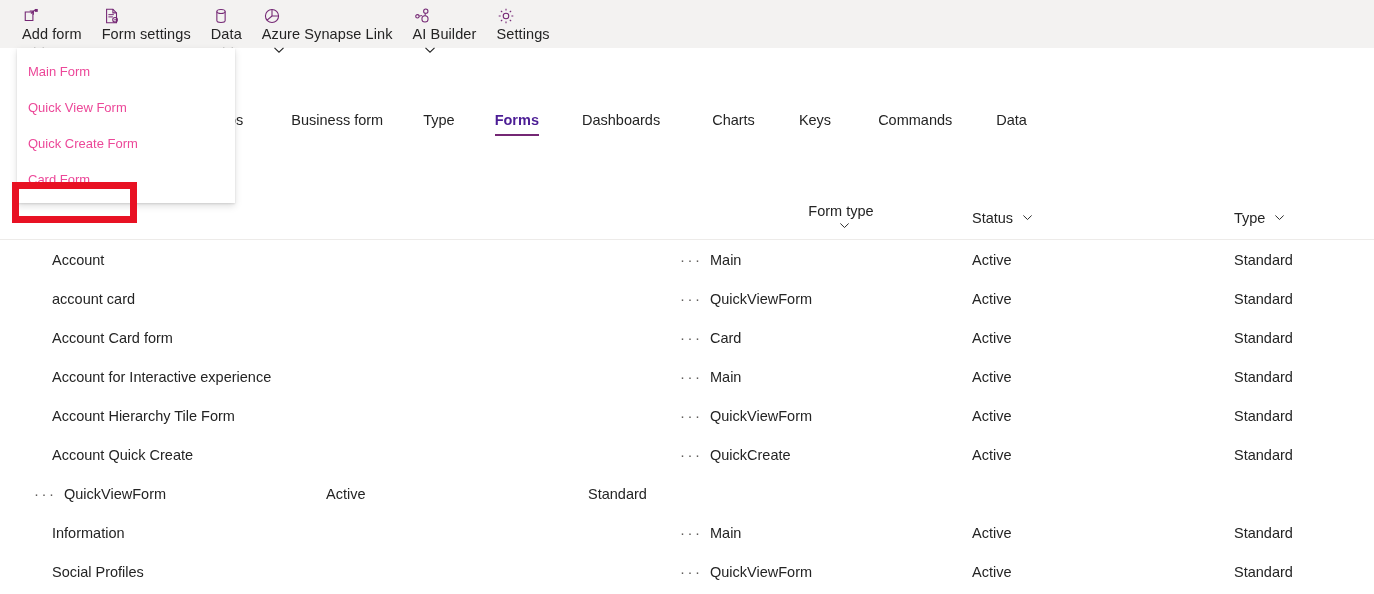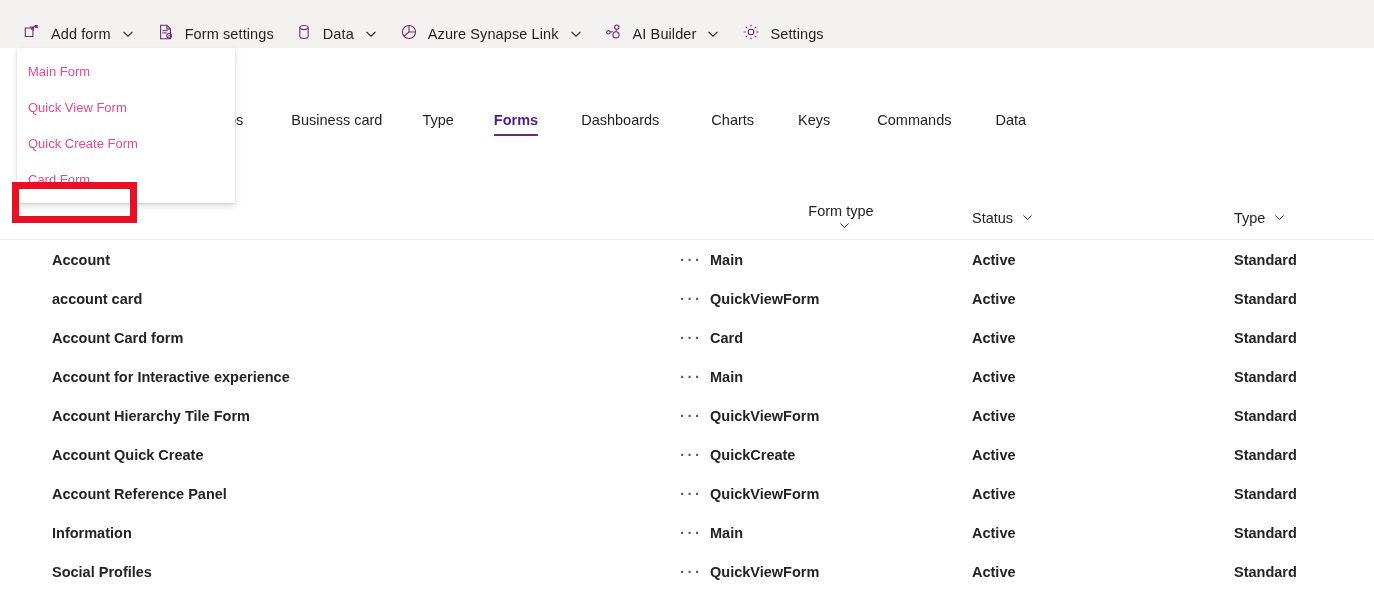--- a/index.html
+++ b/index.html
@@ -16,26 +16,27 @@
     position: absolute;
     left: 0; top: 0;
     width: 1374px; height: 48px;
     background: #f3f2f1;
     display: flex;
     align-items: center;
     padding-left: 14px;
   }
   .cmd-item {
     display: flex;
-    align-items: flex-end;
+    align-items: flex-start;
     height: 36px;
     padding: 0 8px;
     margin-right: 4px;
     cursor: default;
     white-space: nowrap;
+    flex-direction: column;
   }
   .cmd-icon {
     width: 20px; height: 20px;
     display: inline-flex;
     align-items: center;
     justify-content: center;
     margin-right: 9px;
     flex: 0 0 auto;
   }
   .cmd-label {
@@ -111,21 +112,20 @@
   .row {
     display: flex;
     align-items: center;
     height: 39px;
   }
   .cell {
     font-size: 14.5px;
     color: #242424;
     white-space: nowrap;
     overflow: hidden;
-    font-weight: bold;
   }
   
   .c-name   { width: 646px; padding-left: 52px; }
   .c-more   { width: 64px; text-align: left; padding-left: 34px;
               color: #605e5c; letter-spacing: 2.5px; font-size: 15px; cursor: default; }
   .c-type   { width: 262px; }
   .c-status { width: 262px; }
   .c-kind   { width: 134px; }
   .head-name   { width: 646px; padding-left: 52px; }
   .head-more   { width: 64px; }
@@ -260,21 +260,21 @@
   </div>
 
 </div>
 
 <div id="tabstrip">
   <div style="width:228px;flex:0 0 auto;"></div>
   <div class="tab" style="margin-right:48px;">
     <span>ps</span>
   </div>
   <div class="tab" style="margin-right:40px;">
-    <span>Business card</span>
+    <span>Business form</span>
   </div>
   <div class="tab" style="margin-right:40px;">
     <span>Type</span>
   </div>
   <div class="tab selected" style="margin-right:43px;">
     <span>Forms</span>
   </div>
   <div class="tab" style="margin-right:52px;">
     <span>Dashboards</span>
   </div>
@@ -362,21 +362,20 @@
         <div class="cell c-kind">Standard</div>
       </div>
       <div class="row">
         <div class="cell c-name">Account Quick Create</div>
         <div class="cell c-more">···</div>
         <div class="cell c-type">QuickCreate</div>
         <div class="cell c-status">Active</div>
         <div class="cell c-kind">Standard</div>
       </div>
       <div class="row">
-        <div class="cell c-name">Account Reference Panel</div>
         <div class="cell c-more">···</div>
         <div class="cell c-type">QuickViewForm</div>
         <div class="cell c-status">Active</div>
         <div class="cell c-kind">Standard</div>
       </div>
       <div class="row">
         <div class="cell c-name">Information</div>
         <div class="cell c-more">···</div>
         <div class="cell c-type">Main</div>
         <div class="cell c-status">Active</div>

